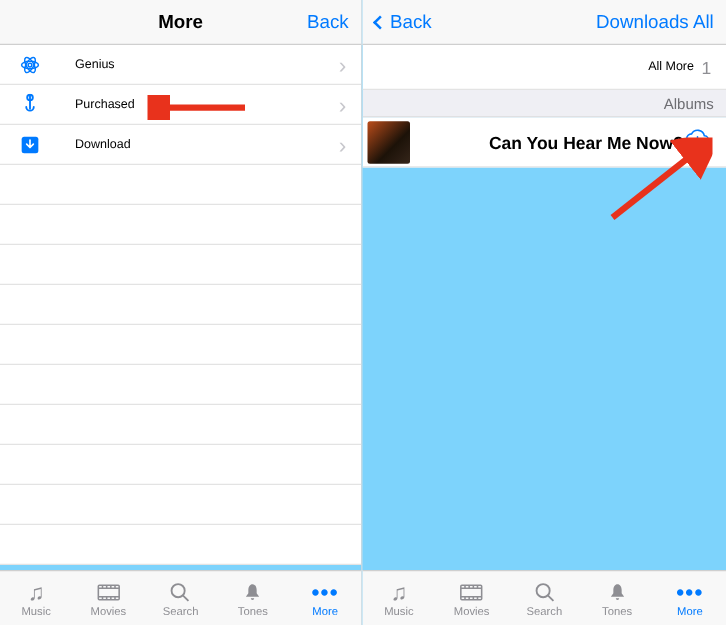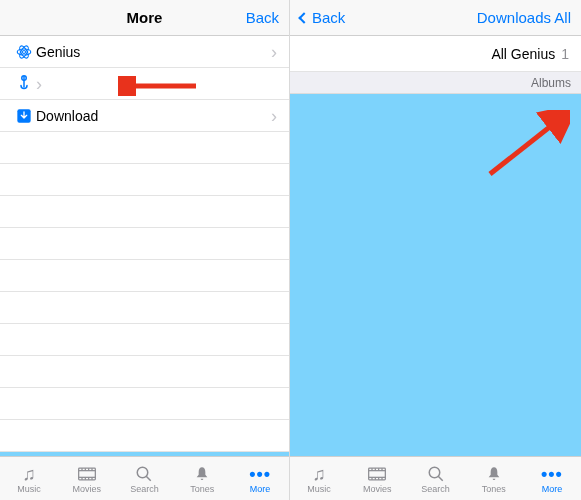--- a/index.html
+++ b/index.html
@@ -63,22 +63,23 @@
     position: relative;
   }
   .row .icon-slot {
     width: 24px;
     display: flex;
     align-items: center;
     justify-content: center;
   }
   .row .label {
     flex: 1;
-    font-size: 14px;
+    font-size: 10px;
     color: #000;
+    margin-left: 24px;
   }
   .row .chev {
     color: #c7c7cc;
     font-size: 18px;
     line-height: 1;
   }
   .row .count {
     color: #8e8e93;
     font-size: 14px;
     margin-left: 6px;
@@ -180,20 +181,21 @@
     </div>
 
     <div class="row">
       <span class="icon-slot">
         <svg width="16" height="18" viewBox="0 0 20 24" fill="none" stroke="#007aff" stroke-width="2" stroke-linecap="round">
           <path d="M10 2 v14"></path>
           <circle cx="10" cy="4" r="3"></circle>
           <path d="M6 14 a4 4 0 0 0 8 0"></path>
         </svg>
       </span>
+      <span class="label">Purchased</span>
       <span class="chev">›</span>
     </div>
 
     <div class="row">
       <span class="icon-slot">
         <svg width="16" height="16" viewBox="0 0 24 24">
           <rect x="2" y="2" width="20" height="20" rx="3" fill="#007aff"></rect>
           <path d="M12 6 v8 M8 11 l4 4 l4 -4" stroke="#fff" stroke-width="2" fill="none" stroke-linecap="round" stroke-linejoin="round"></path>
         </svg>
       </span>
@@ -274,24 +276,34 @@
 <div class="pane pane-right">
   <div class="nav">
     <span class="nav-btn">
       <span class="back-chevron"></span>
       <span>Back</span>
     </span>
     <span class="nav-btn">Downloads All</span>
   </div>
   <div class="content">
     <div class="row" style="height:36px;">
-      <span class="label">All Genius</span>
+      <span class="label">All More</span>
       <span class="count">1</span>
     </div>
     <div class="section-header">Albums</div>
+    <div class="album-row">
+      <div class="album-art"></div>
+      <span class="album-title">Can You Hear Me Now?</span>
+      <span class="cloud-dl">
+        <svg width="22" height="18" viewBox="0 0 28 20" fill="none" stroke="#007aff" stroke-width="1.6">
+          <path d="M8 15 a5 5 0 0 1 0-10 a7 7 0 0 1 13 2 a4 4 0 0 1 0 8" stroke-linecap="round"></path>
+          <path d="M14 8 v9 M11 14 l3 3 l3 -3" stroke-linecap="round" stroke-linejoin="round"></path>
+        </svg>
+      </span>
+    </div>
   </div>
   <div class="tabbar">
     <div class="tab">
       <span class="tab-ic">♫</span>
       <span>Music</span>
     </div>
     <div class="tab">
       <span class="tab-ic">
         <svg width="20" height="16" viewBox="0 0 24 18" fill="none" stroke="#8e8e93" stroke-width="1.5">
             <rect x="2" y="2" width="20" height="14" rx="1"></rect>

